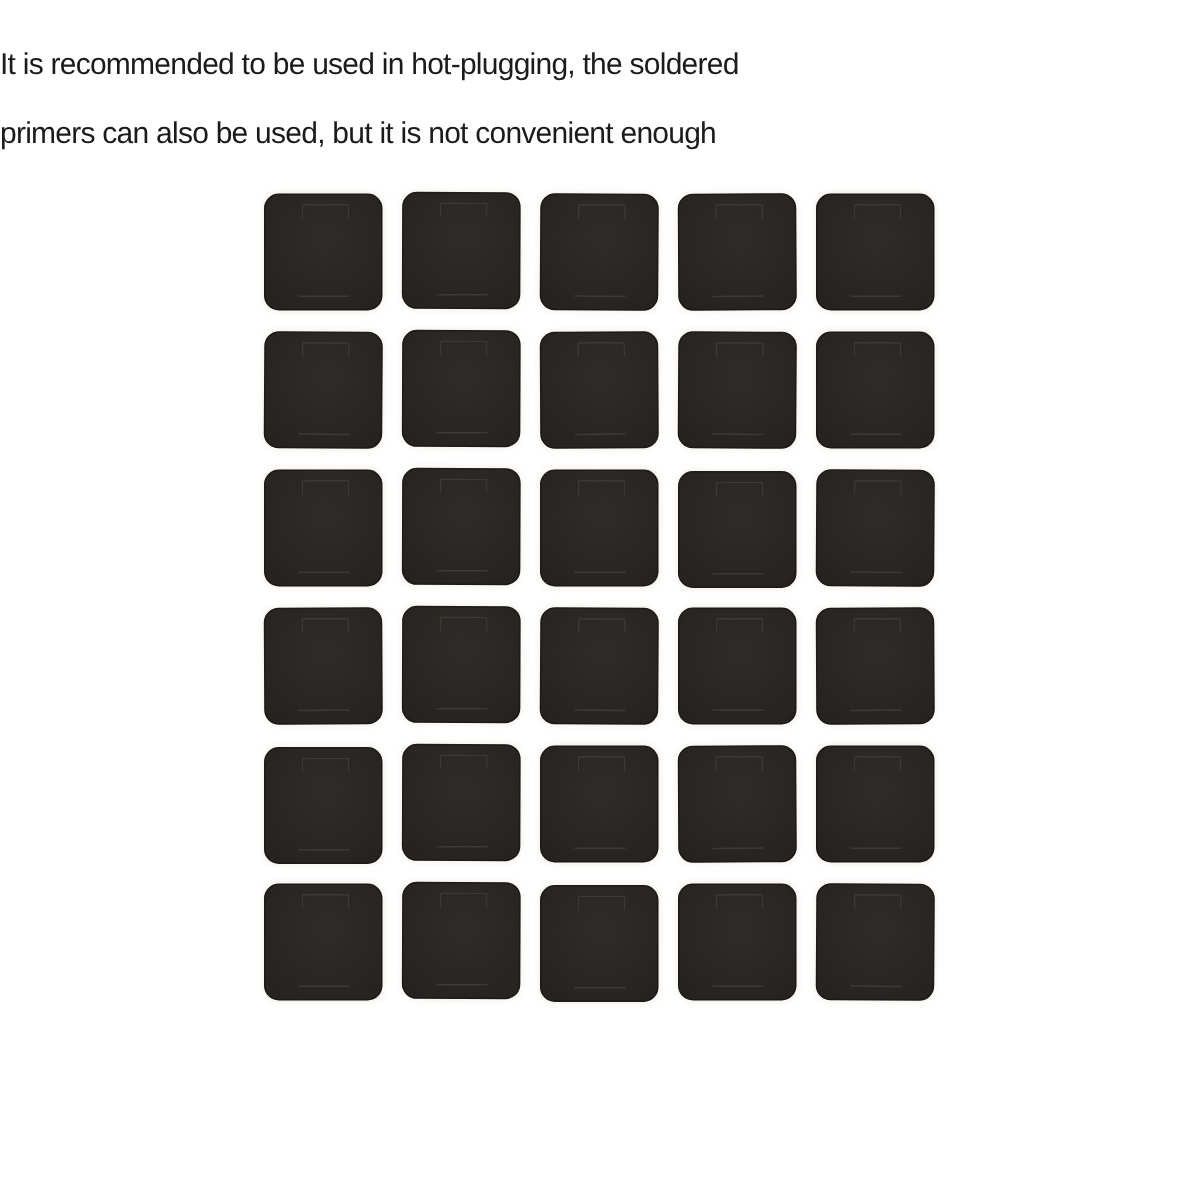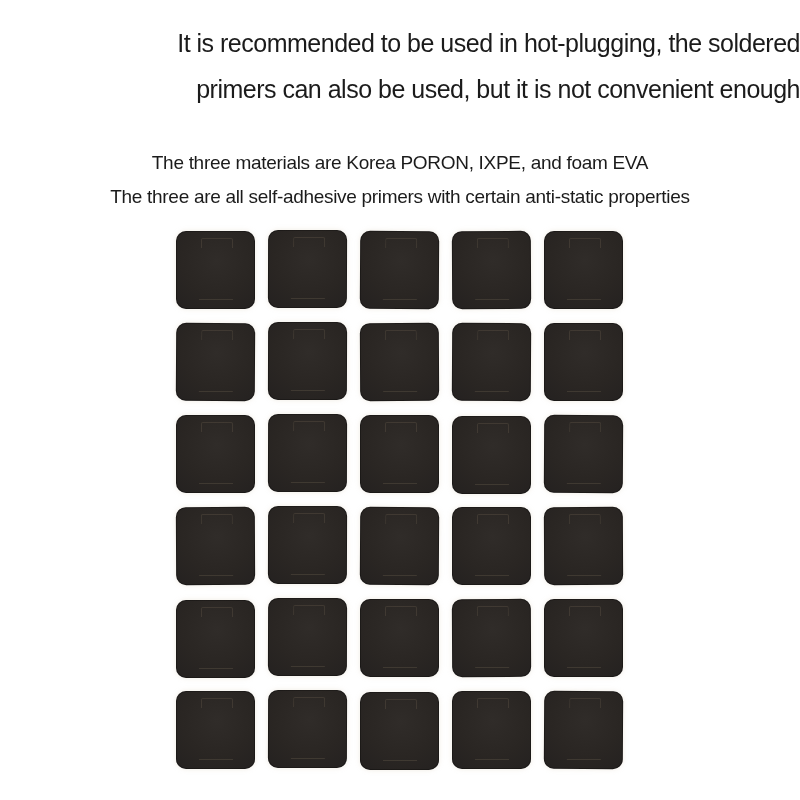--- a/index.html
+++ b/index.html
@@ -15,22 +15,22 @@
   }
   .page {
     position: relative;
     width: 800px;
     height: 800px;
     background: var(--page-bg, #ffffff);
     color: var(--text-color, #1b1b1b);
   }
   .heading {
     margin-top: 20px;
-    text-align: right;
-    font-size: 25px;
+    text-align: left;
+    font-size: 20px;
     line-height: 46px;
     letter-spacing: -0.5px;
     font-weight: 400;
     color: var(--text-color, #1b1b1b);
   }
   .heading .line {
     white-space: nowrap;
   }
   .materials-note {
     margin-top: 34px;
@@ -95,24 +95,20 @@
 </head>
 <body>
 
 <div class="page">
 
   <div class="heading">
     <div class="line">It is recommended to be used in hot-plugging, the soldered</div>
     <div class="line">primers can also be used, but it is not convenient enough</div>
   </div>
 
-  <div class="materials-note">
-    <div class="line">The three materials are Korea PORON, IXPE, and foam EVA</div>
-    <div class="line">The three are all self-adhesive primers with certain anti-static properties</div>
-  </div>
 
   <div class="pad-grid" id="pad-grid">
       <div class="pad" title="black square self-adhesive anti-static foam pad"></div>
       <div class="pad" title="black square self-adhesive anti-static foam pad"></div>
       <div class="pad" title="black square self-adhesive anti-static foam pad"></div>
       <div class="pad" title="black square self-adhesive anti-static foam pad"></div>
       <div class="pad" title="black square self-adhesive anti-static foam pad"></div>
       <div class="pad" title="black square self-adhesive anti-static foam pad"></div>
       <div class="pad" title="black square self-adhesive anti-static foam pad"></div>
       <div class="pad" title="black square self-adhesive anti-static foam pad"></div>

